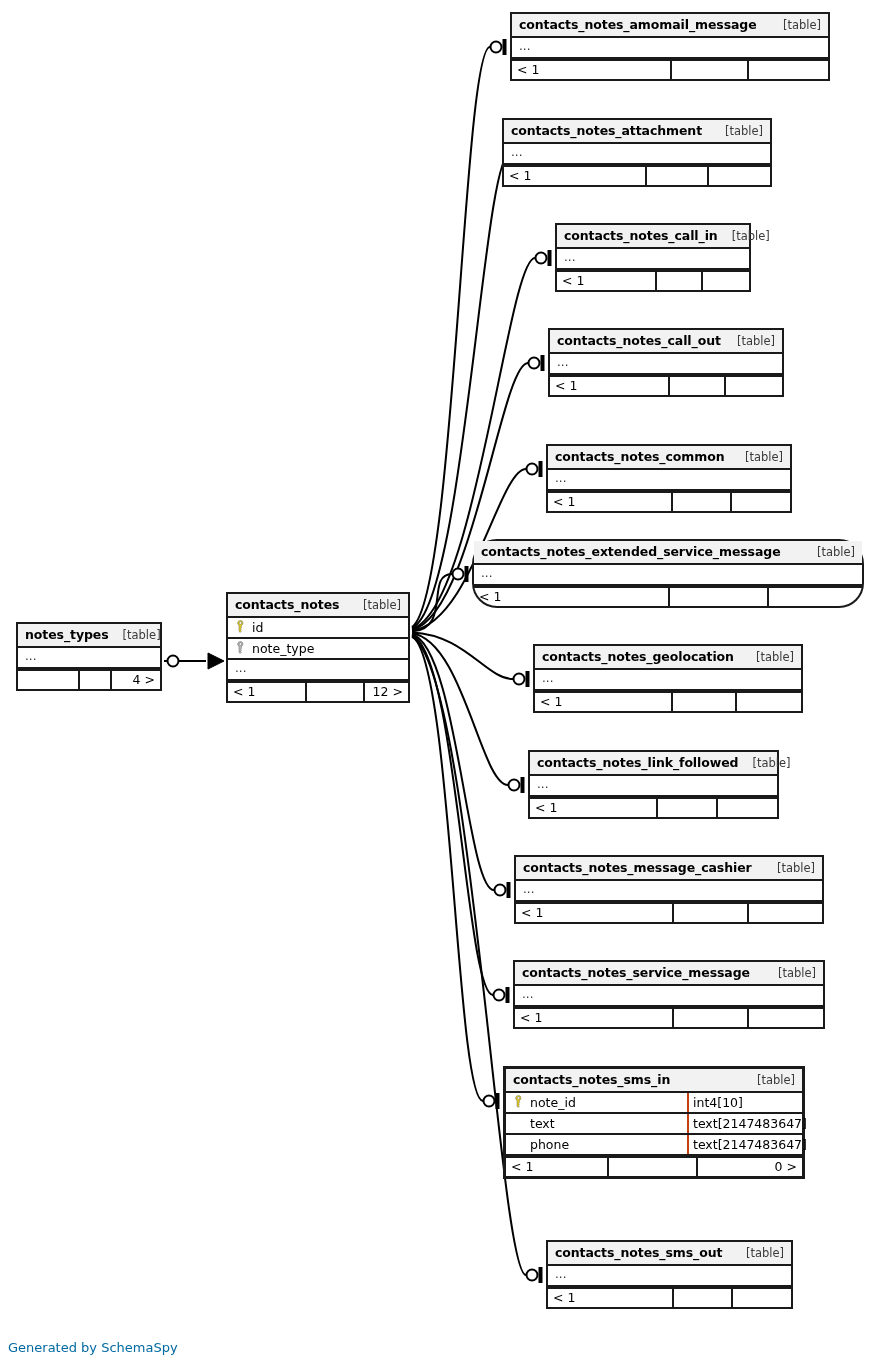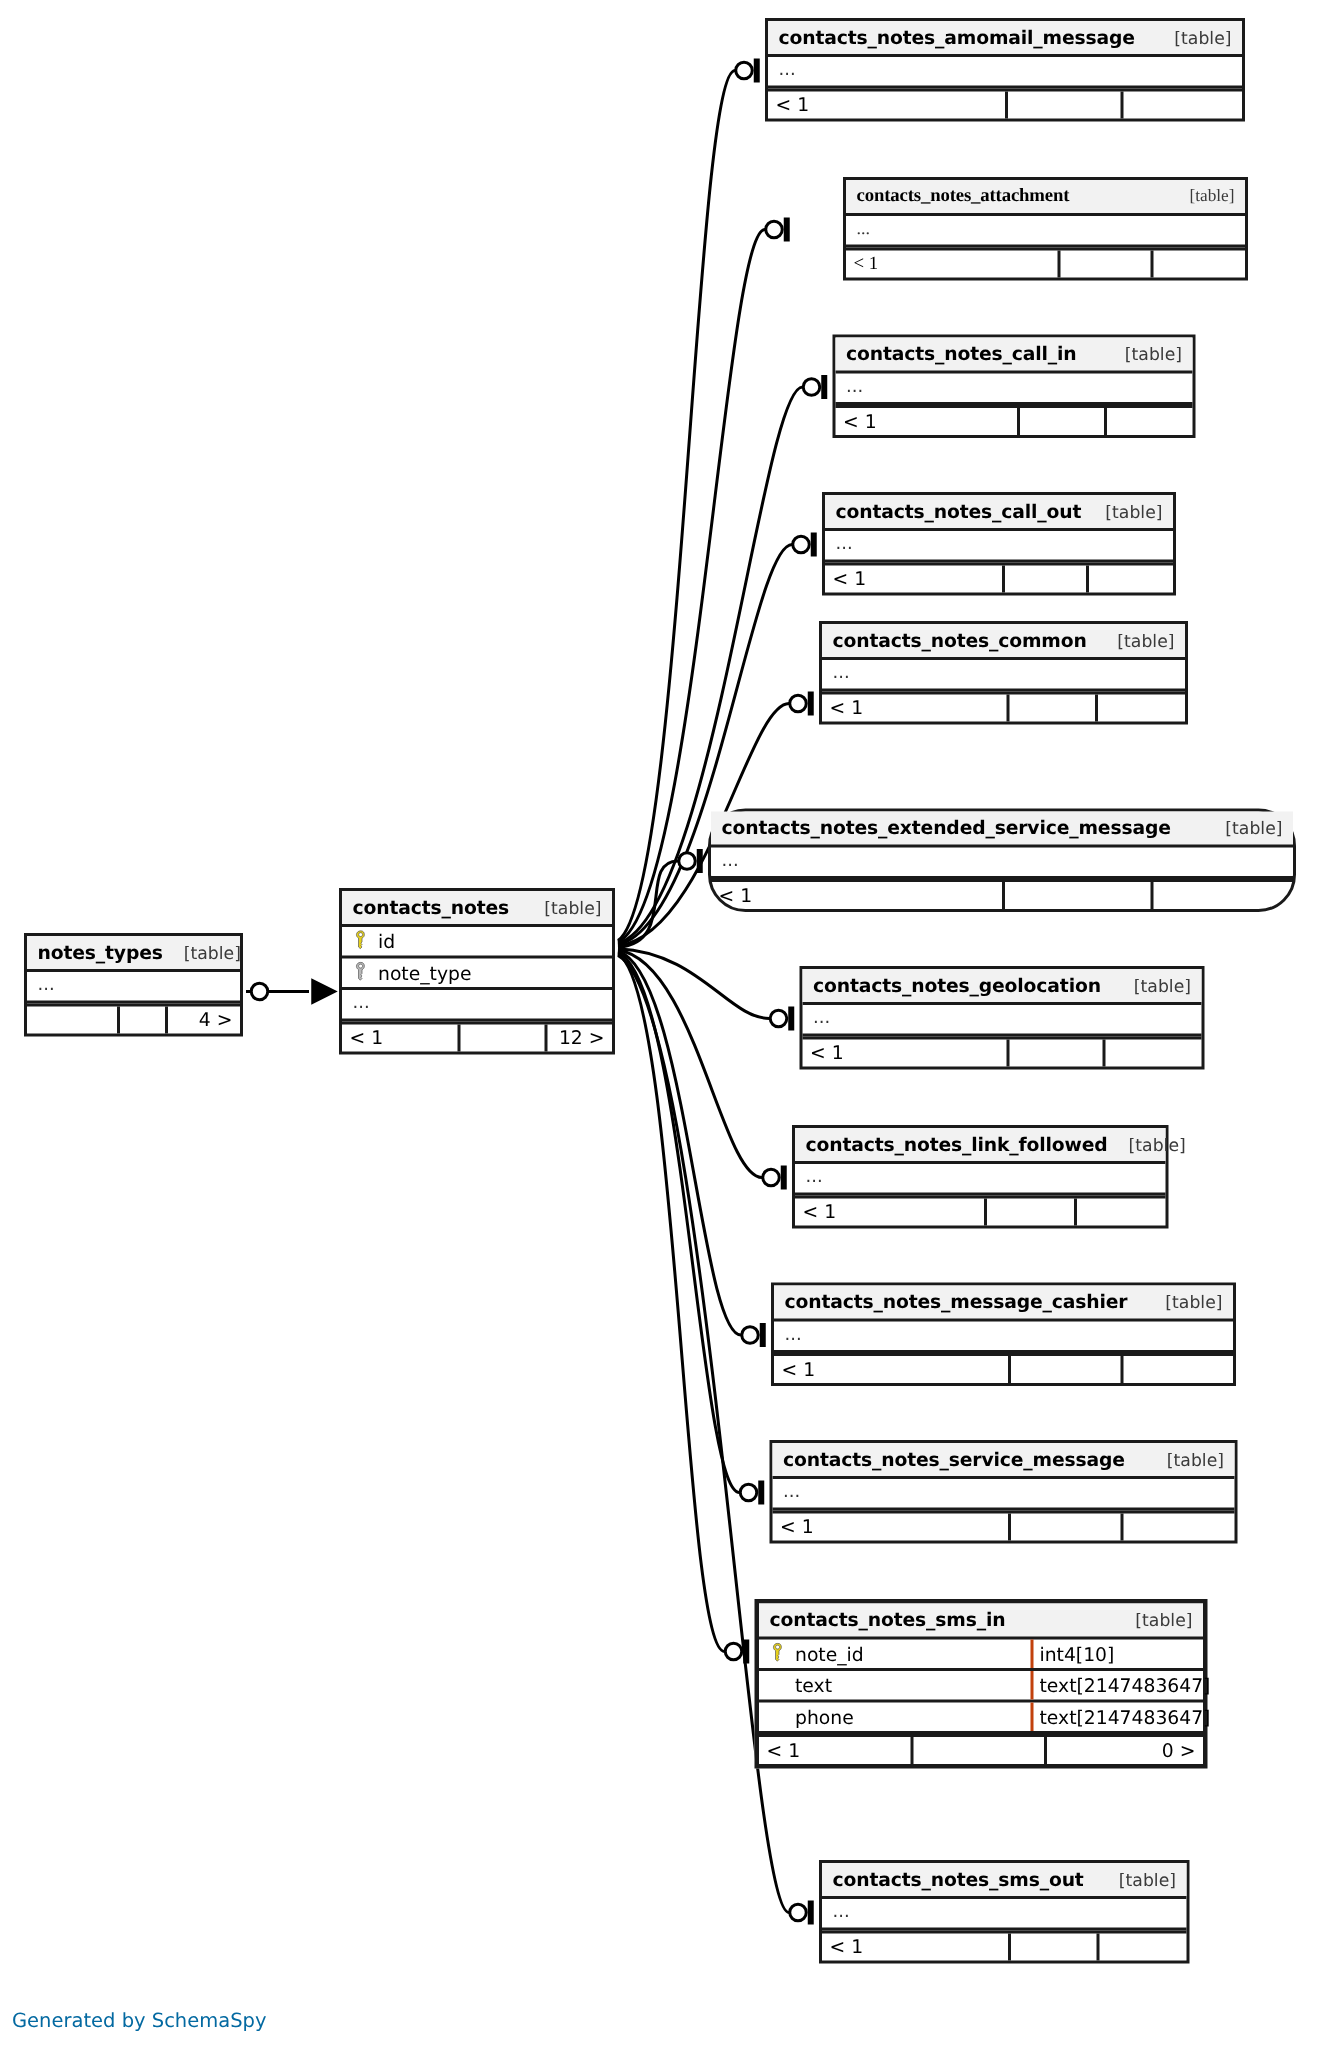--- a/index.html
+++ b/index.html
@@ -119,33 +119,33 @@
         <span class="tname">contacts_notes_amomail_message</span>
         <span class="ttag">[table]</span>
       </div>
       <div class="row rowdots">...</div>
       <div class="tfoot">
         <div class="fcell" style="width: 50%;">&lt; 1</div>
         <div class="fcell mid" style="width: 25%;"></div>
         <div class="fcell right" style="width: 25%;"></div>
       </div>
     </div>
-    <div class="tbl" style="left: 562px; top: 118px; width: 270px; font-family: Liberation Serif, serif;">
+    <div class="tbl" style="left: 502px; top: 118px; width: 270px;">
       <div class="thead">
         <span class="tname">contacts_notes_attachment</span>
         <span class="ttag">[table]</span>
       </div>
       <div class="row rowdots">...</div>
       <div class="tfoot">
         <div class="fcell" style="width: 53%;">&lt; 1</div>
         <div class="fcell mid" style="width: 24%;"></div>
         <div class="fcell right" style="width: 23%;"></div>
       </div>
     </div>
-    <div class="tbl" style="left: 555px; top: 223px; width: 242px;">
+    <div class="tbl" style="left: 555px; top: 223px; width: 196px;">
       <div class="thead">
         <span class="tname">contacts_notes_call_in</span>
         <span class="ttag">[table]</span>
       </div>
       <div class="row rowdots">...</div>
       <div class="tfoot">
         <div class="fcell" style="width: 51%;">&lt; 1</div>
         <div class="fcell mid" style="width: 25%;"></div>
         <div class="fcell right" style="width: 24%;"></div>
       </div>
@@ -155,21 +155,21 @@
         <span class="tname">contacts_notes_call_out</span>
         <span class="ttag">[table]</span>
       </div>
       <div class="row rowdots">...</div>
       <div class="tfoot">
         <div class="fcell" style="width: 51%;">&lt; 1</div>
         <div class="fcell mid" style="width: 25%;"></div>
         <div class="fcell right" style="width: 24%;"></div>
       </div>
     </div>
-    <div class="tbl" style="left: 546px; top: 414px; width: 246px;">
+    <div class="tbl" style="left: 546px; top: 444px; width: 246px;">
       <div class="thead">
         <span class="tname">contacts_notes_common</span>
         <span class="ttag">[table]</span>
       </div>
       <div class="row rowdots">...</div>
       <div class="tfoot">
         <div class="fcell" style="width: 51%;">&lt; 1</div>
         <div class="fcell mid" style="width: 25%;"></div>
         <div class="fcell right" style="width: 24%;"></div>
       </div>

